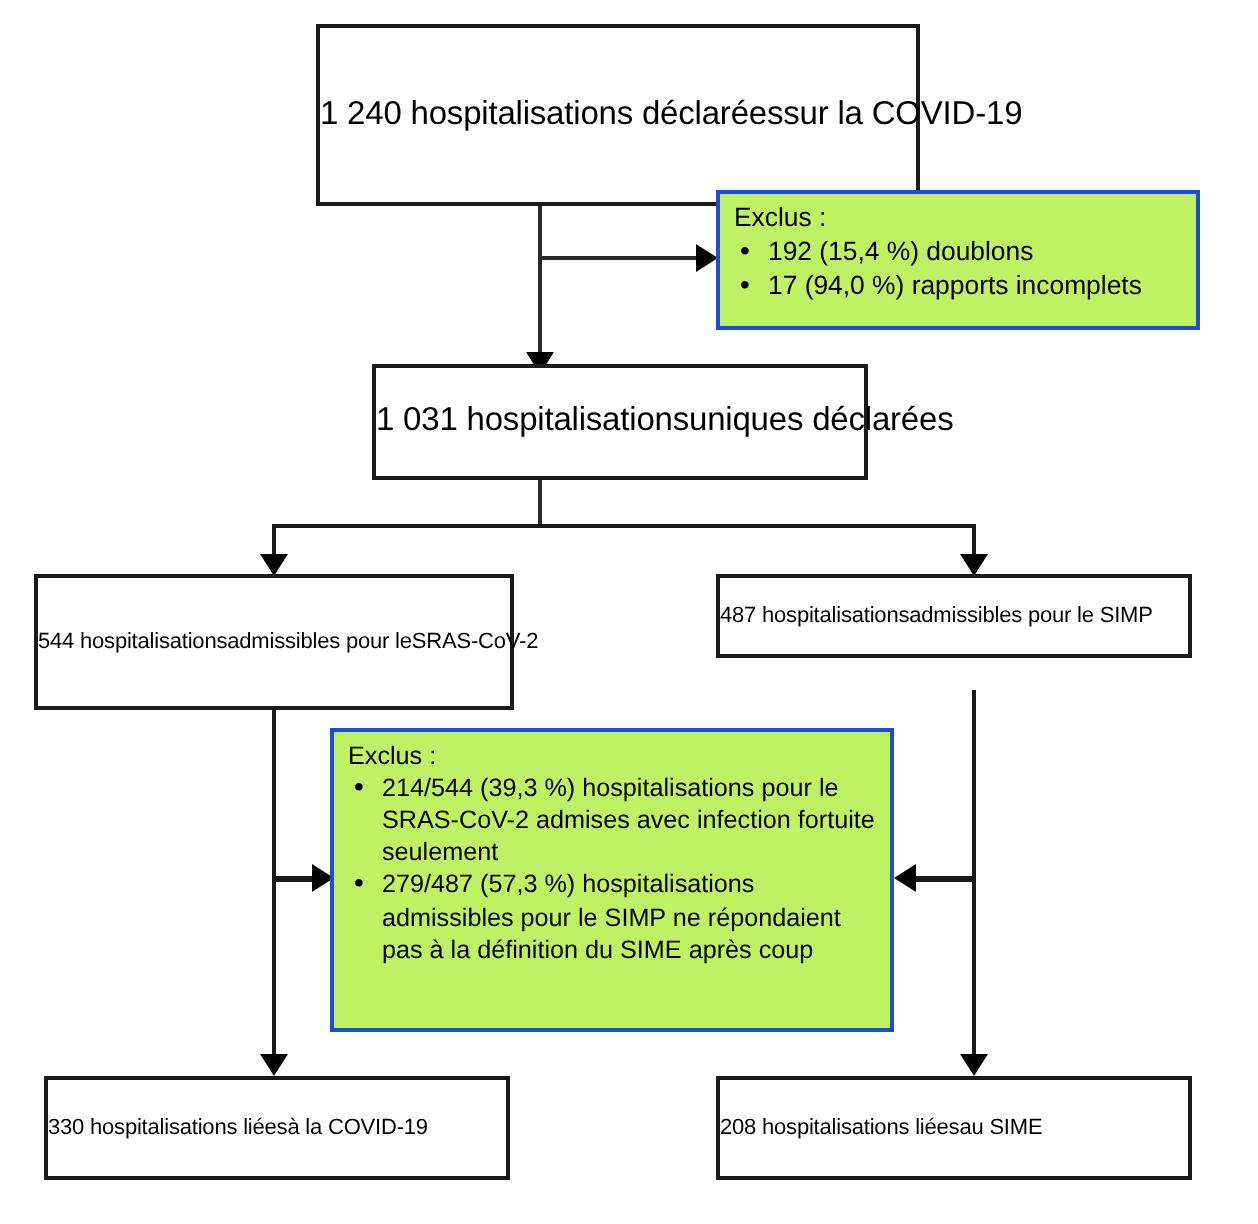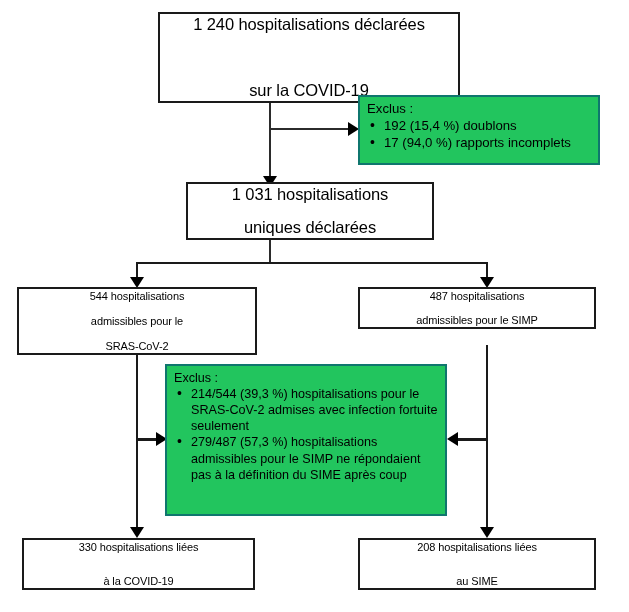--- a/index.html
+++ b/index.html
@@ -15,34 +15,34 @@
     height:612px;
     background:#ffffff;
     overflow:hidden;
   }
   .box{
     position:absolute;
     box-sizing:border-box;
     border:2px solid #1a1a1a;
     background:#ffffff;
     display:flex;
-    flex-direction:column;
+    flex-direction:row;
     align-items:center;
-    justify-content:space-between;
+    justify-content:flex-start;
     text-align:center;
     line-height:1.30;
     letter-spacing:-0.1px;
   }
   .box .ln{display:block;white-space:nowrap;}
 
   .note{
     position:absolute;
     box-sizing:border-box;
-    border:2px solid #0f766e;
-    background:#22c55e;
+    border:2px solid #1d4ed8;
+    background:#bef264;
     text-align:left;
     line-height:1.28;
     padding:4px 6px 4px 7px;
   }
   .note .hdr{display:block;white-space:nowrap;}
   .note ul{
     list-style:none;
     margin:0;
     padding:0;
   }

